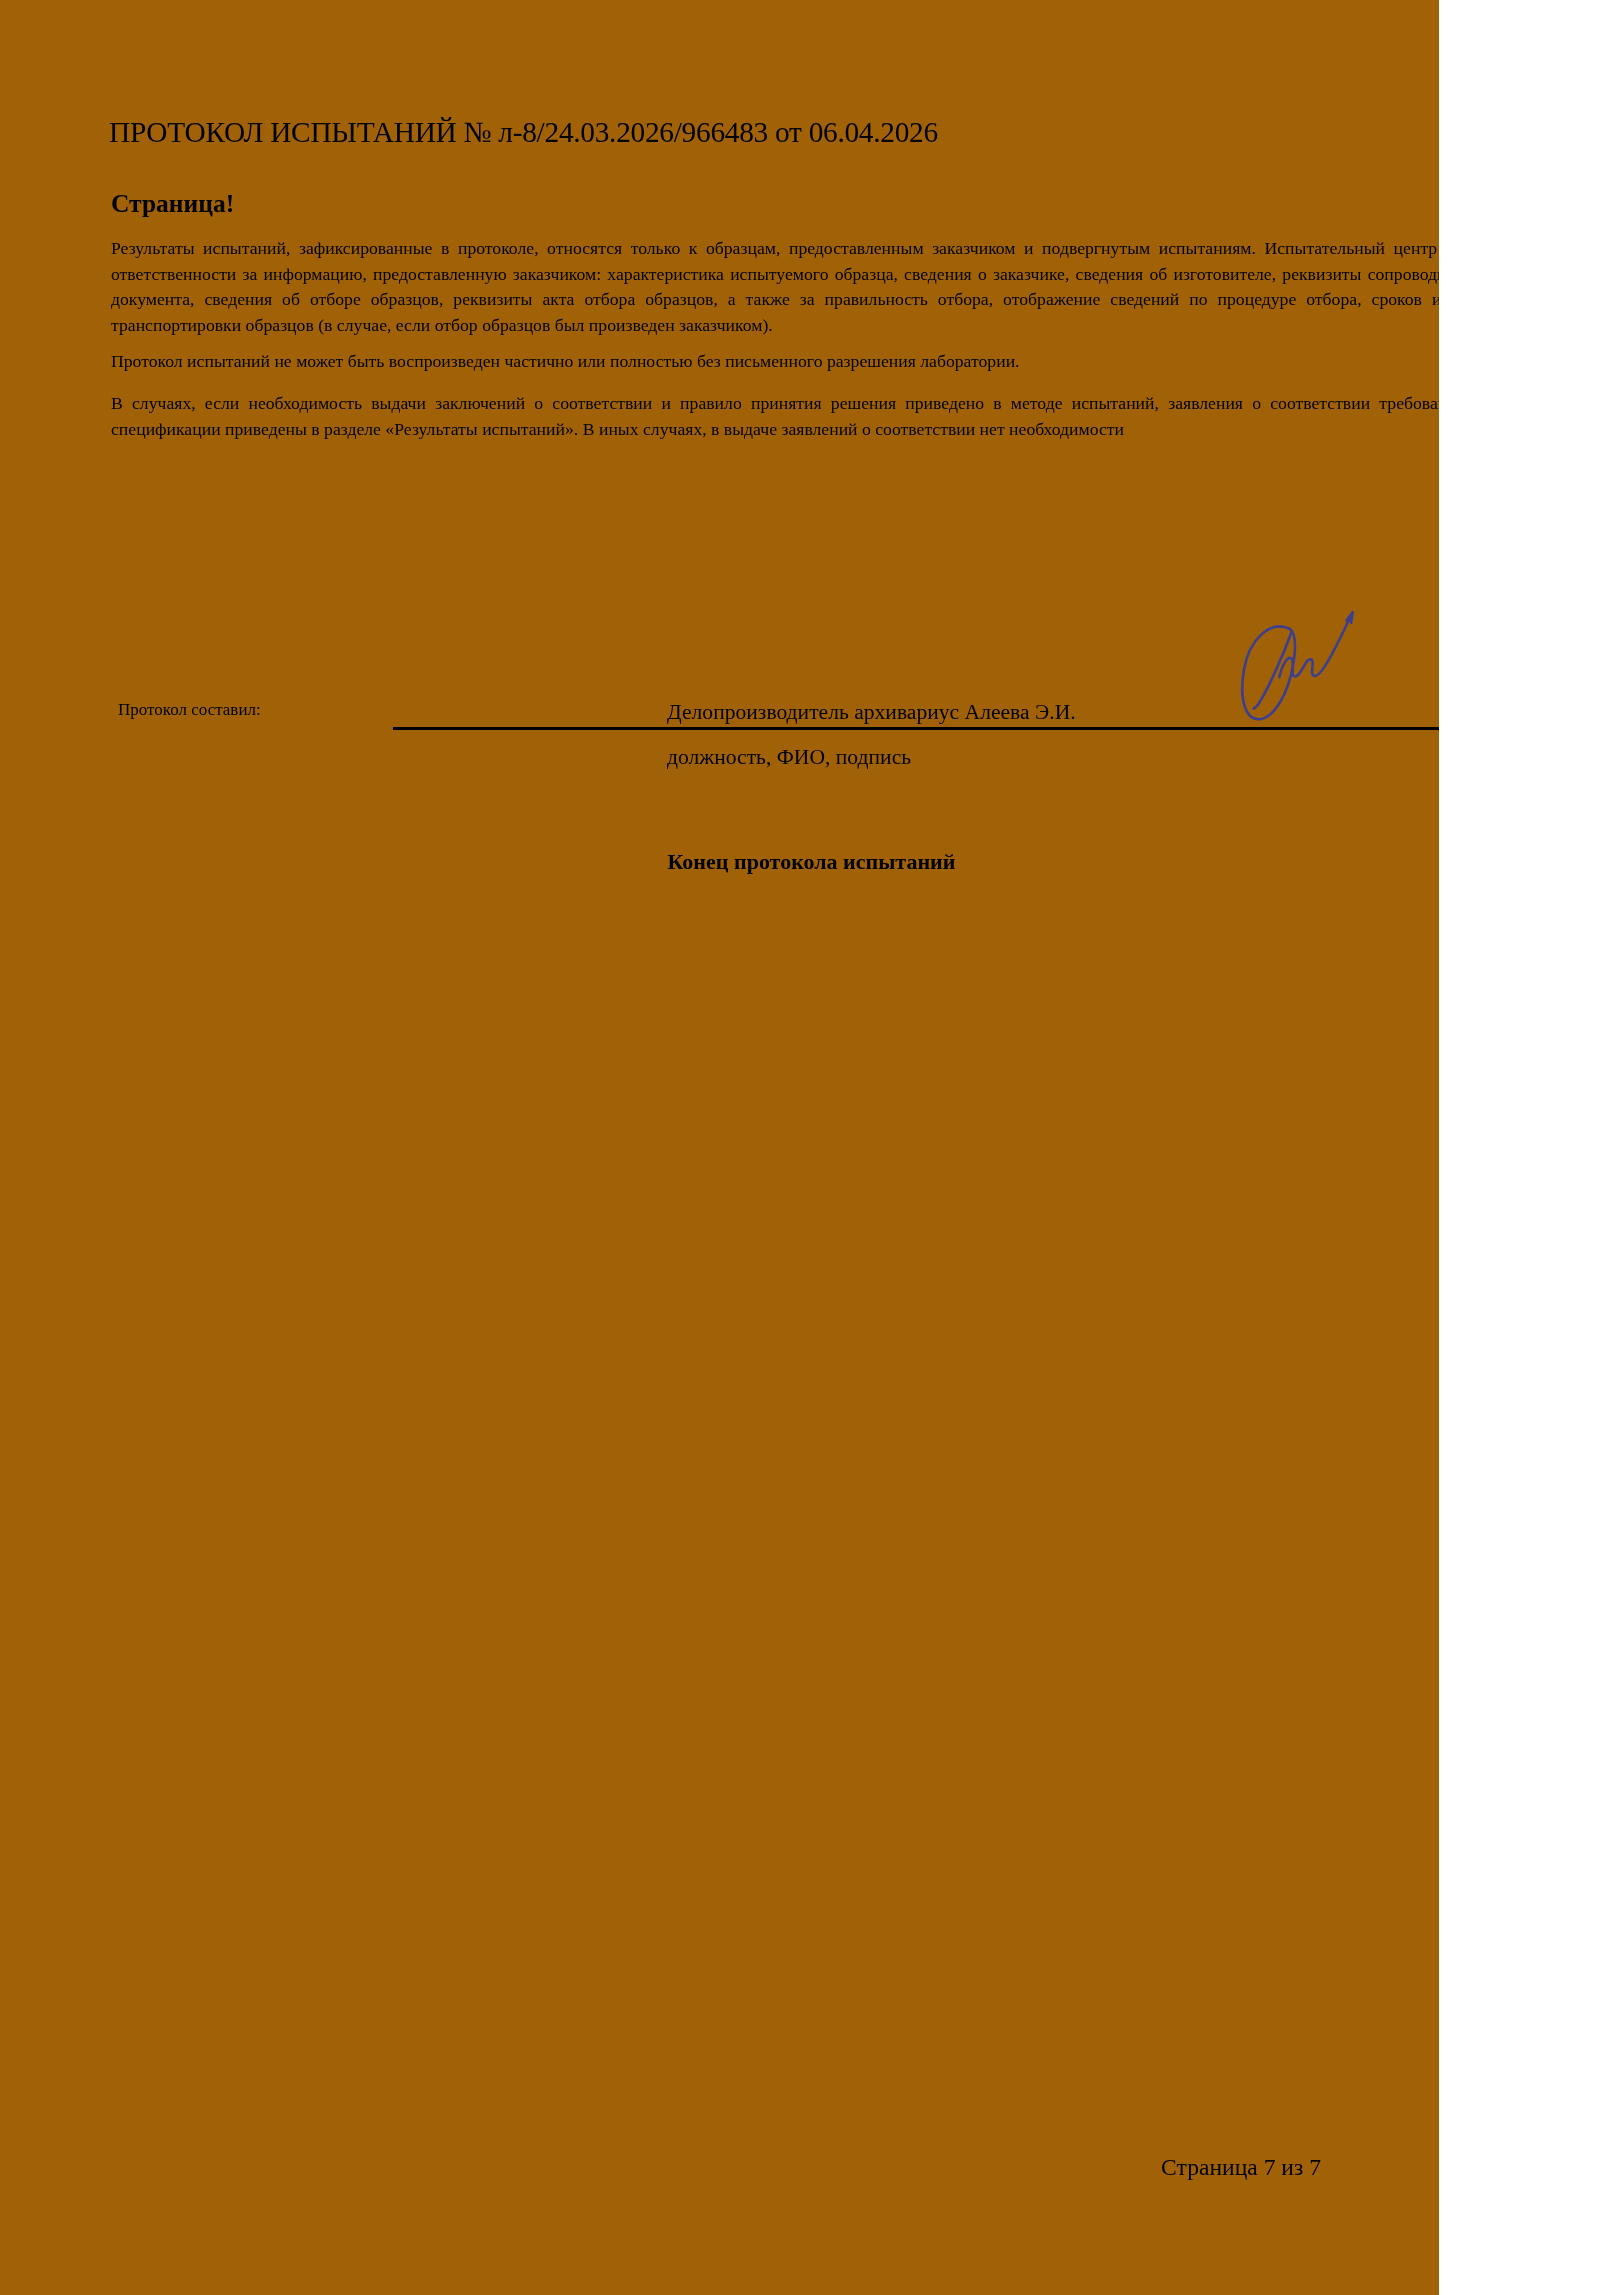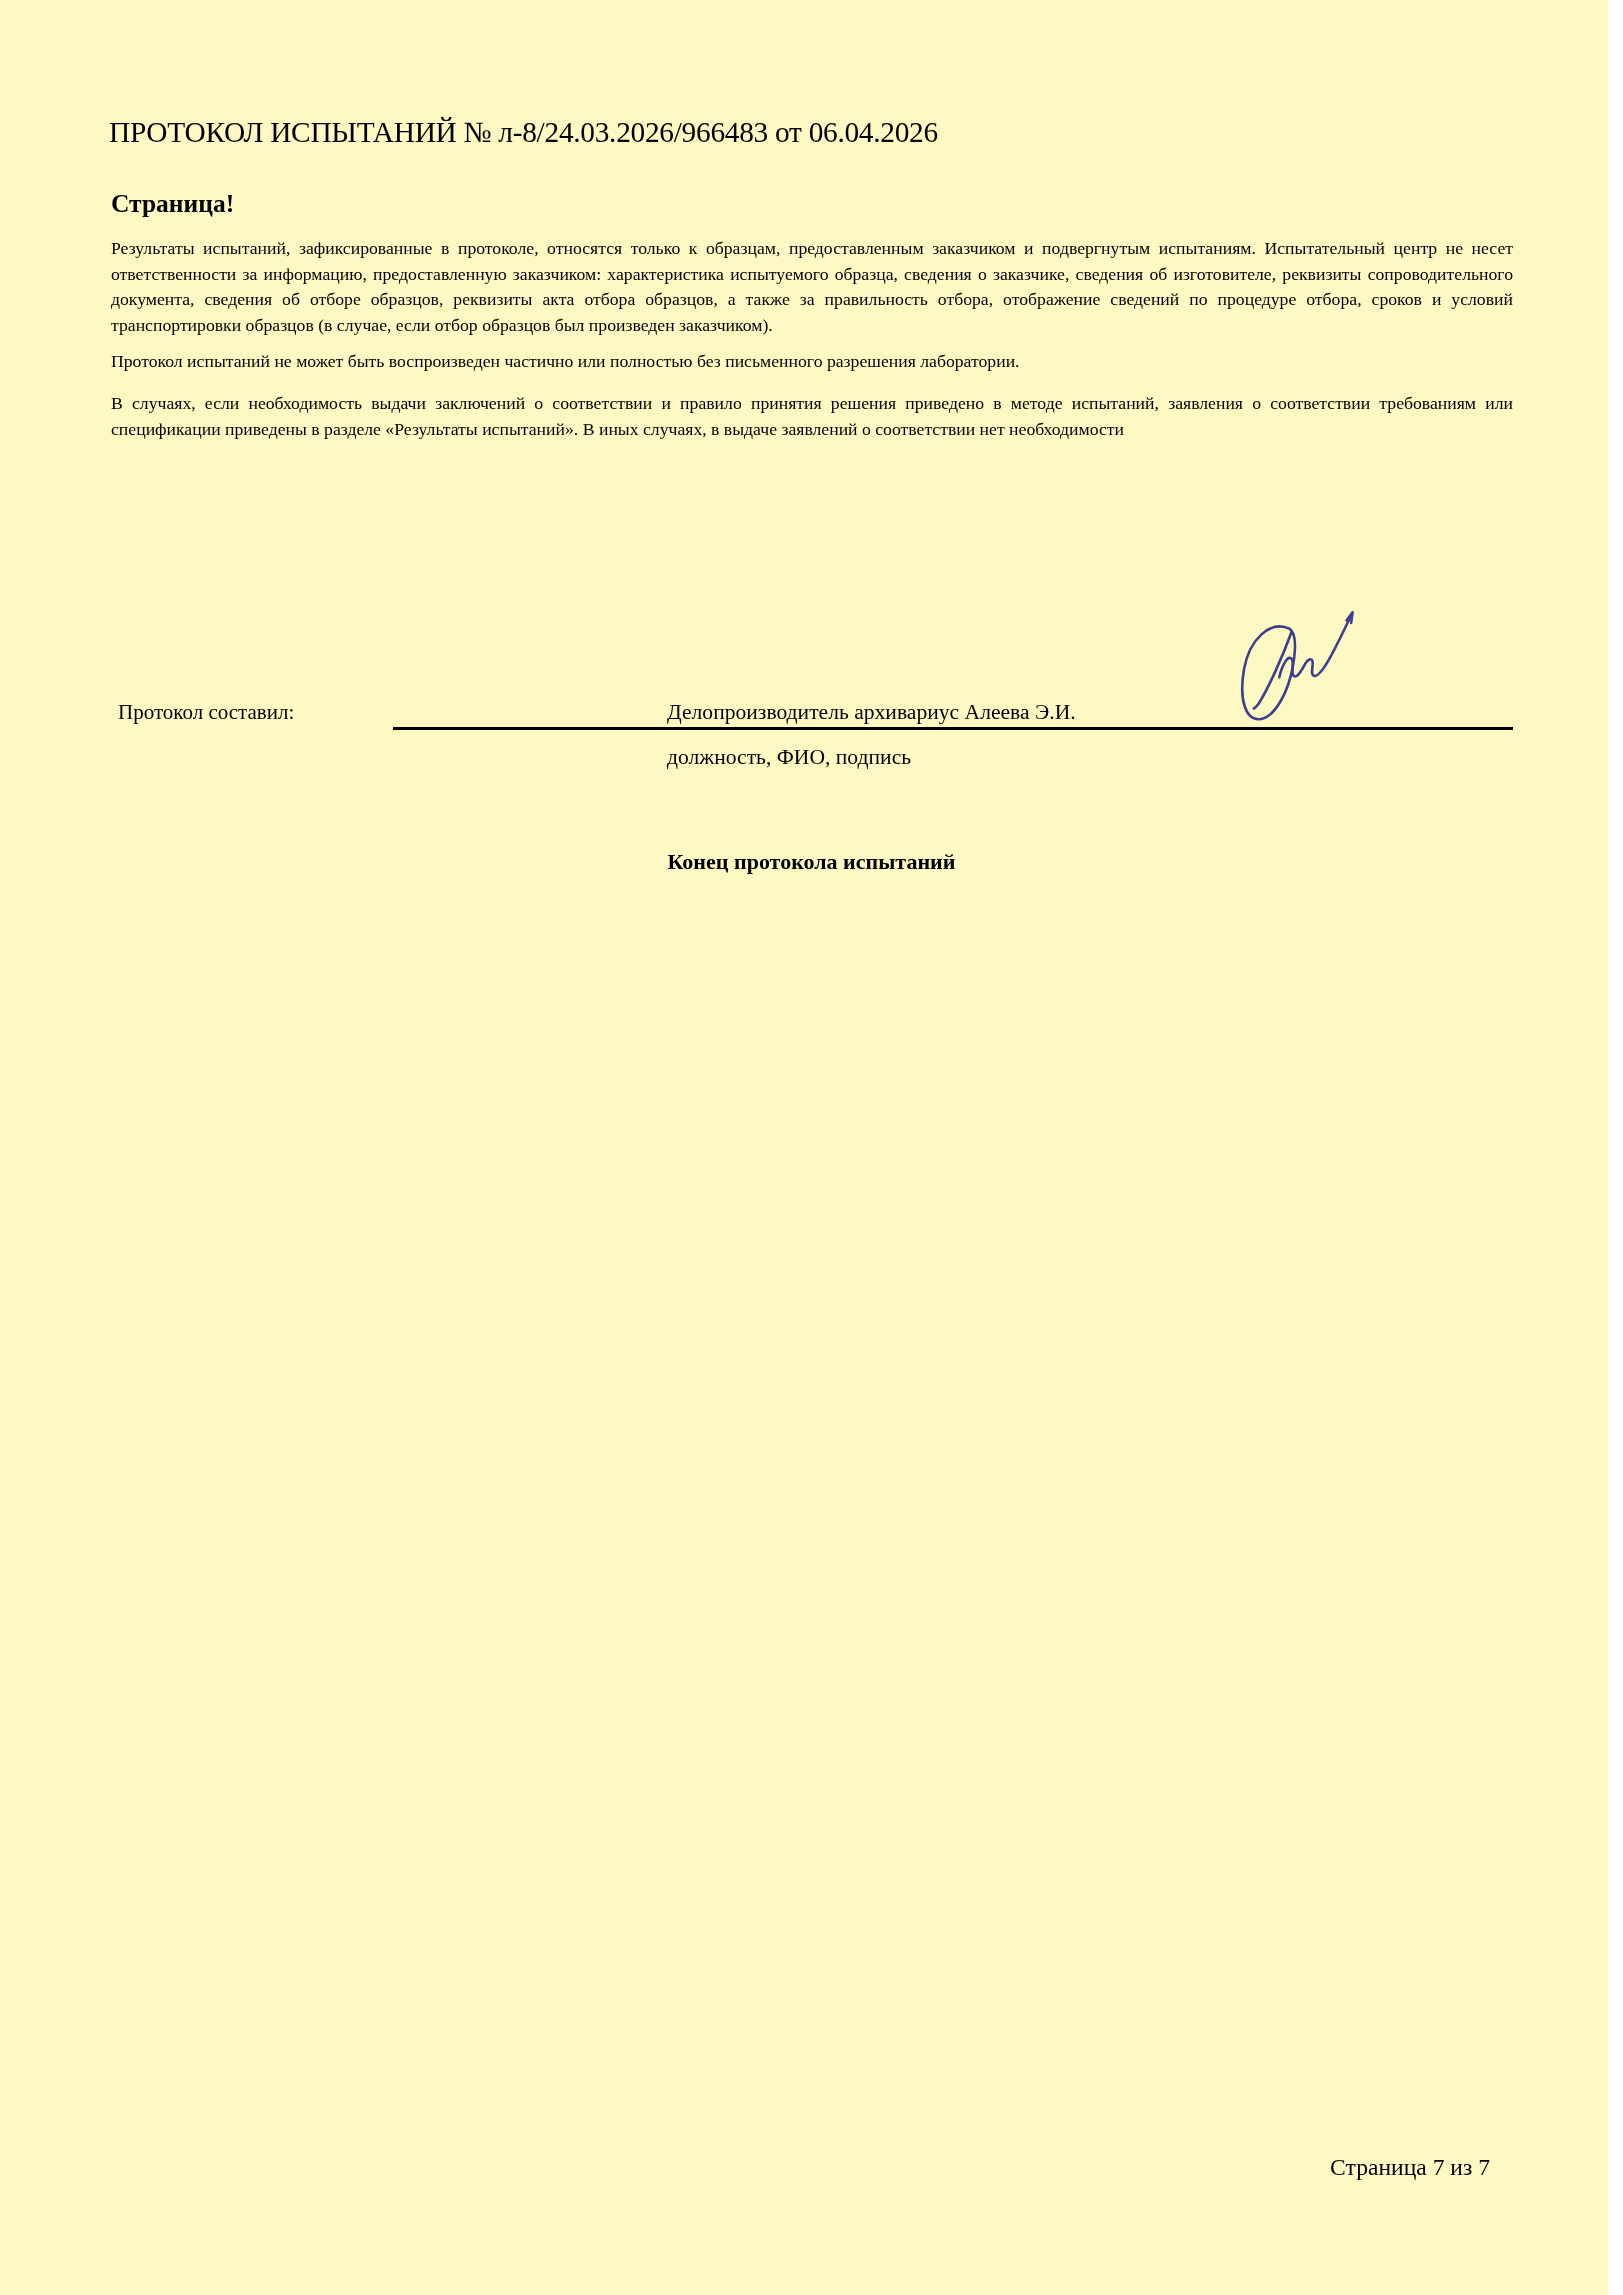--- a/index.html
+++ b/index.html
@@ -2,23 +2,23 @@
 <html style="font-size:10.5px"><head>
 <meta charset="utf-8">
 <style>
   html, body {
     margin: 0;
     padding: 0;
     background: #ffffff;
   }
   .page {
     position: relative;
-    width: 1608px;
+    width: 1439px;
     height: 2295px;
-    background: #fef9c3;
+    background: #a16207;
     font-family: "Liberation Serif", "DejaVu Serif", serif;
     color: #000000;
     overflow: hidden;
   }
   .doc-title {
     position: absolute;
     left: 109px;
     top: 116px;
     margin: 0;
     font-size: 29.4px;
@@ -43,21 +43,21 @@
     line-height: 25.5px;
     text-align: justify;
   }
   .para-1 { top: 236px; }
   .para-2 { top: 349px; text-align: left; }
   .para-3 { top: 391px; }
   .sig-label {
     position: absolute;
     left: 118px;
     top: 700px;
-    font-size: 21px;
+    font-size: 17px;
     white-space: nowrap;
   }
   .sig-name {
     position: absolute;
     left: 667px;
     top: 700px;
     font-size: 21.6px;
     white-space: nowrap;
   }
   .sig-rule {

